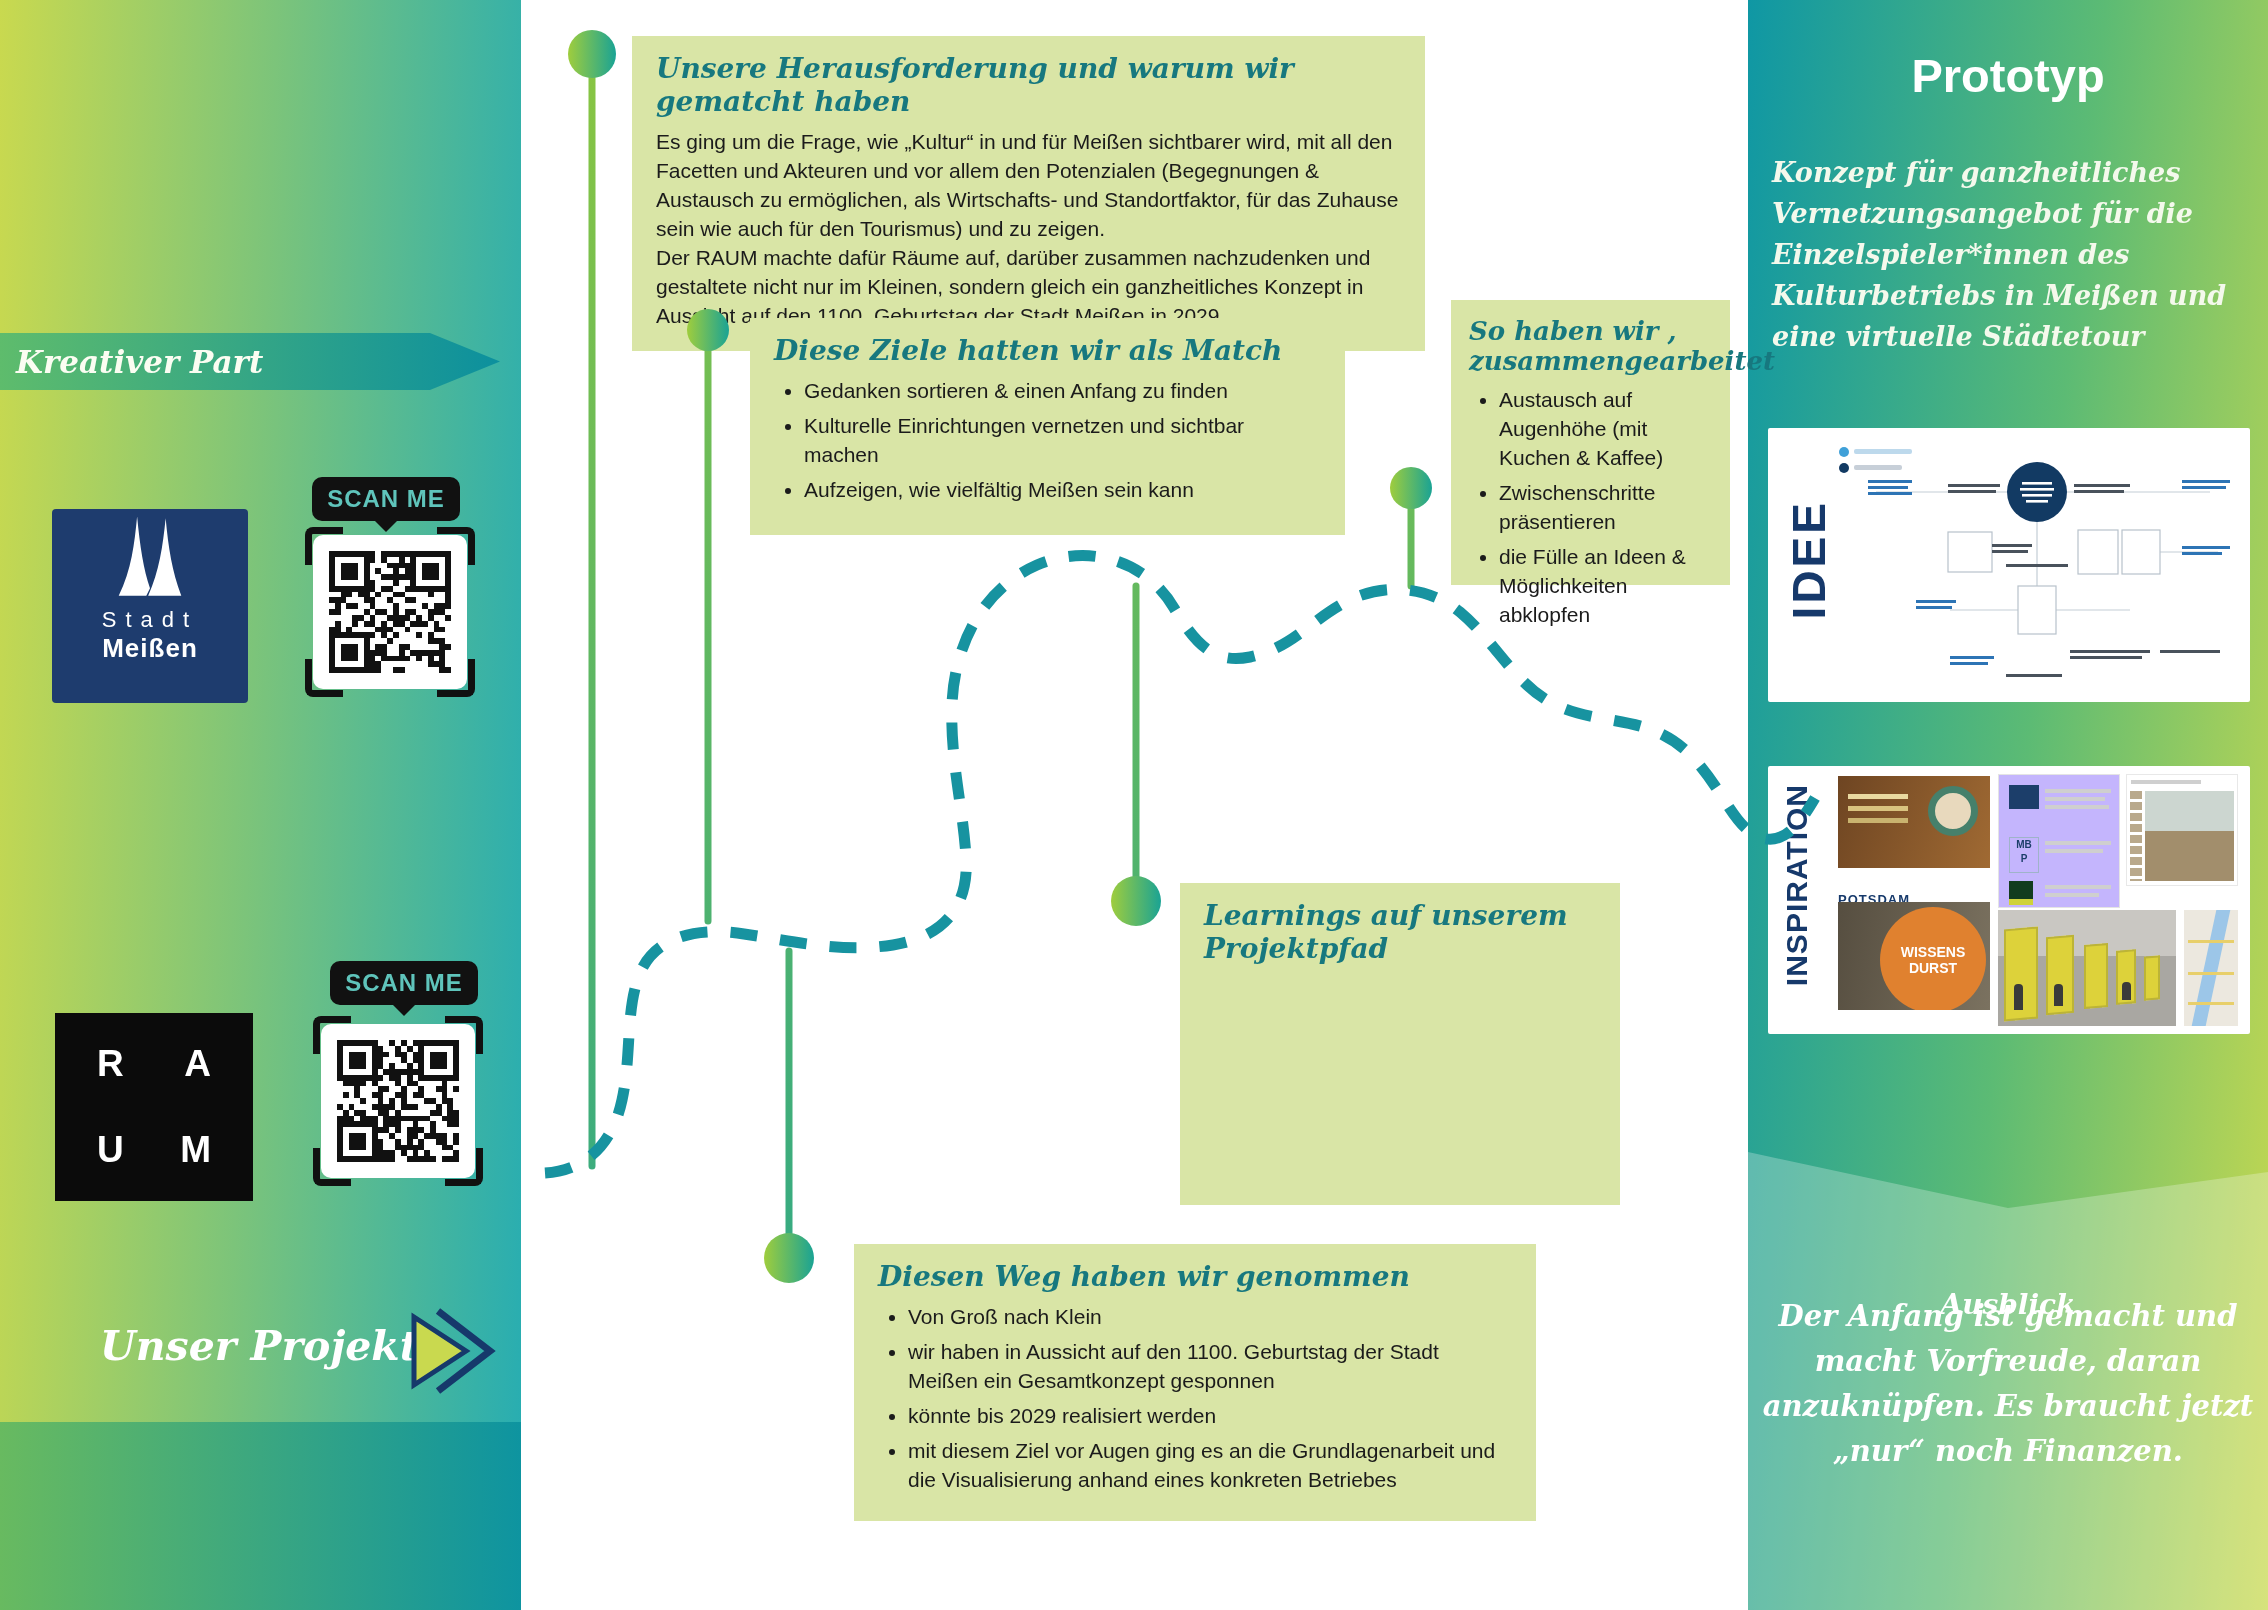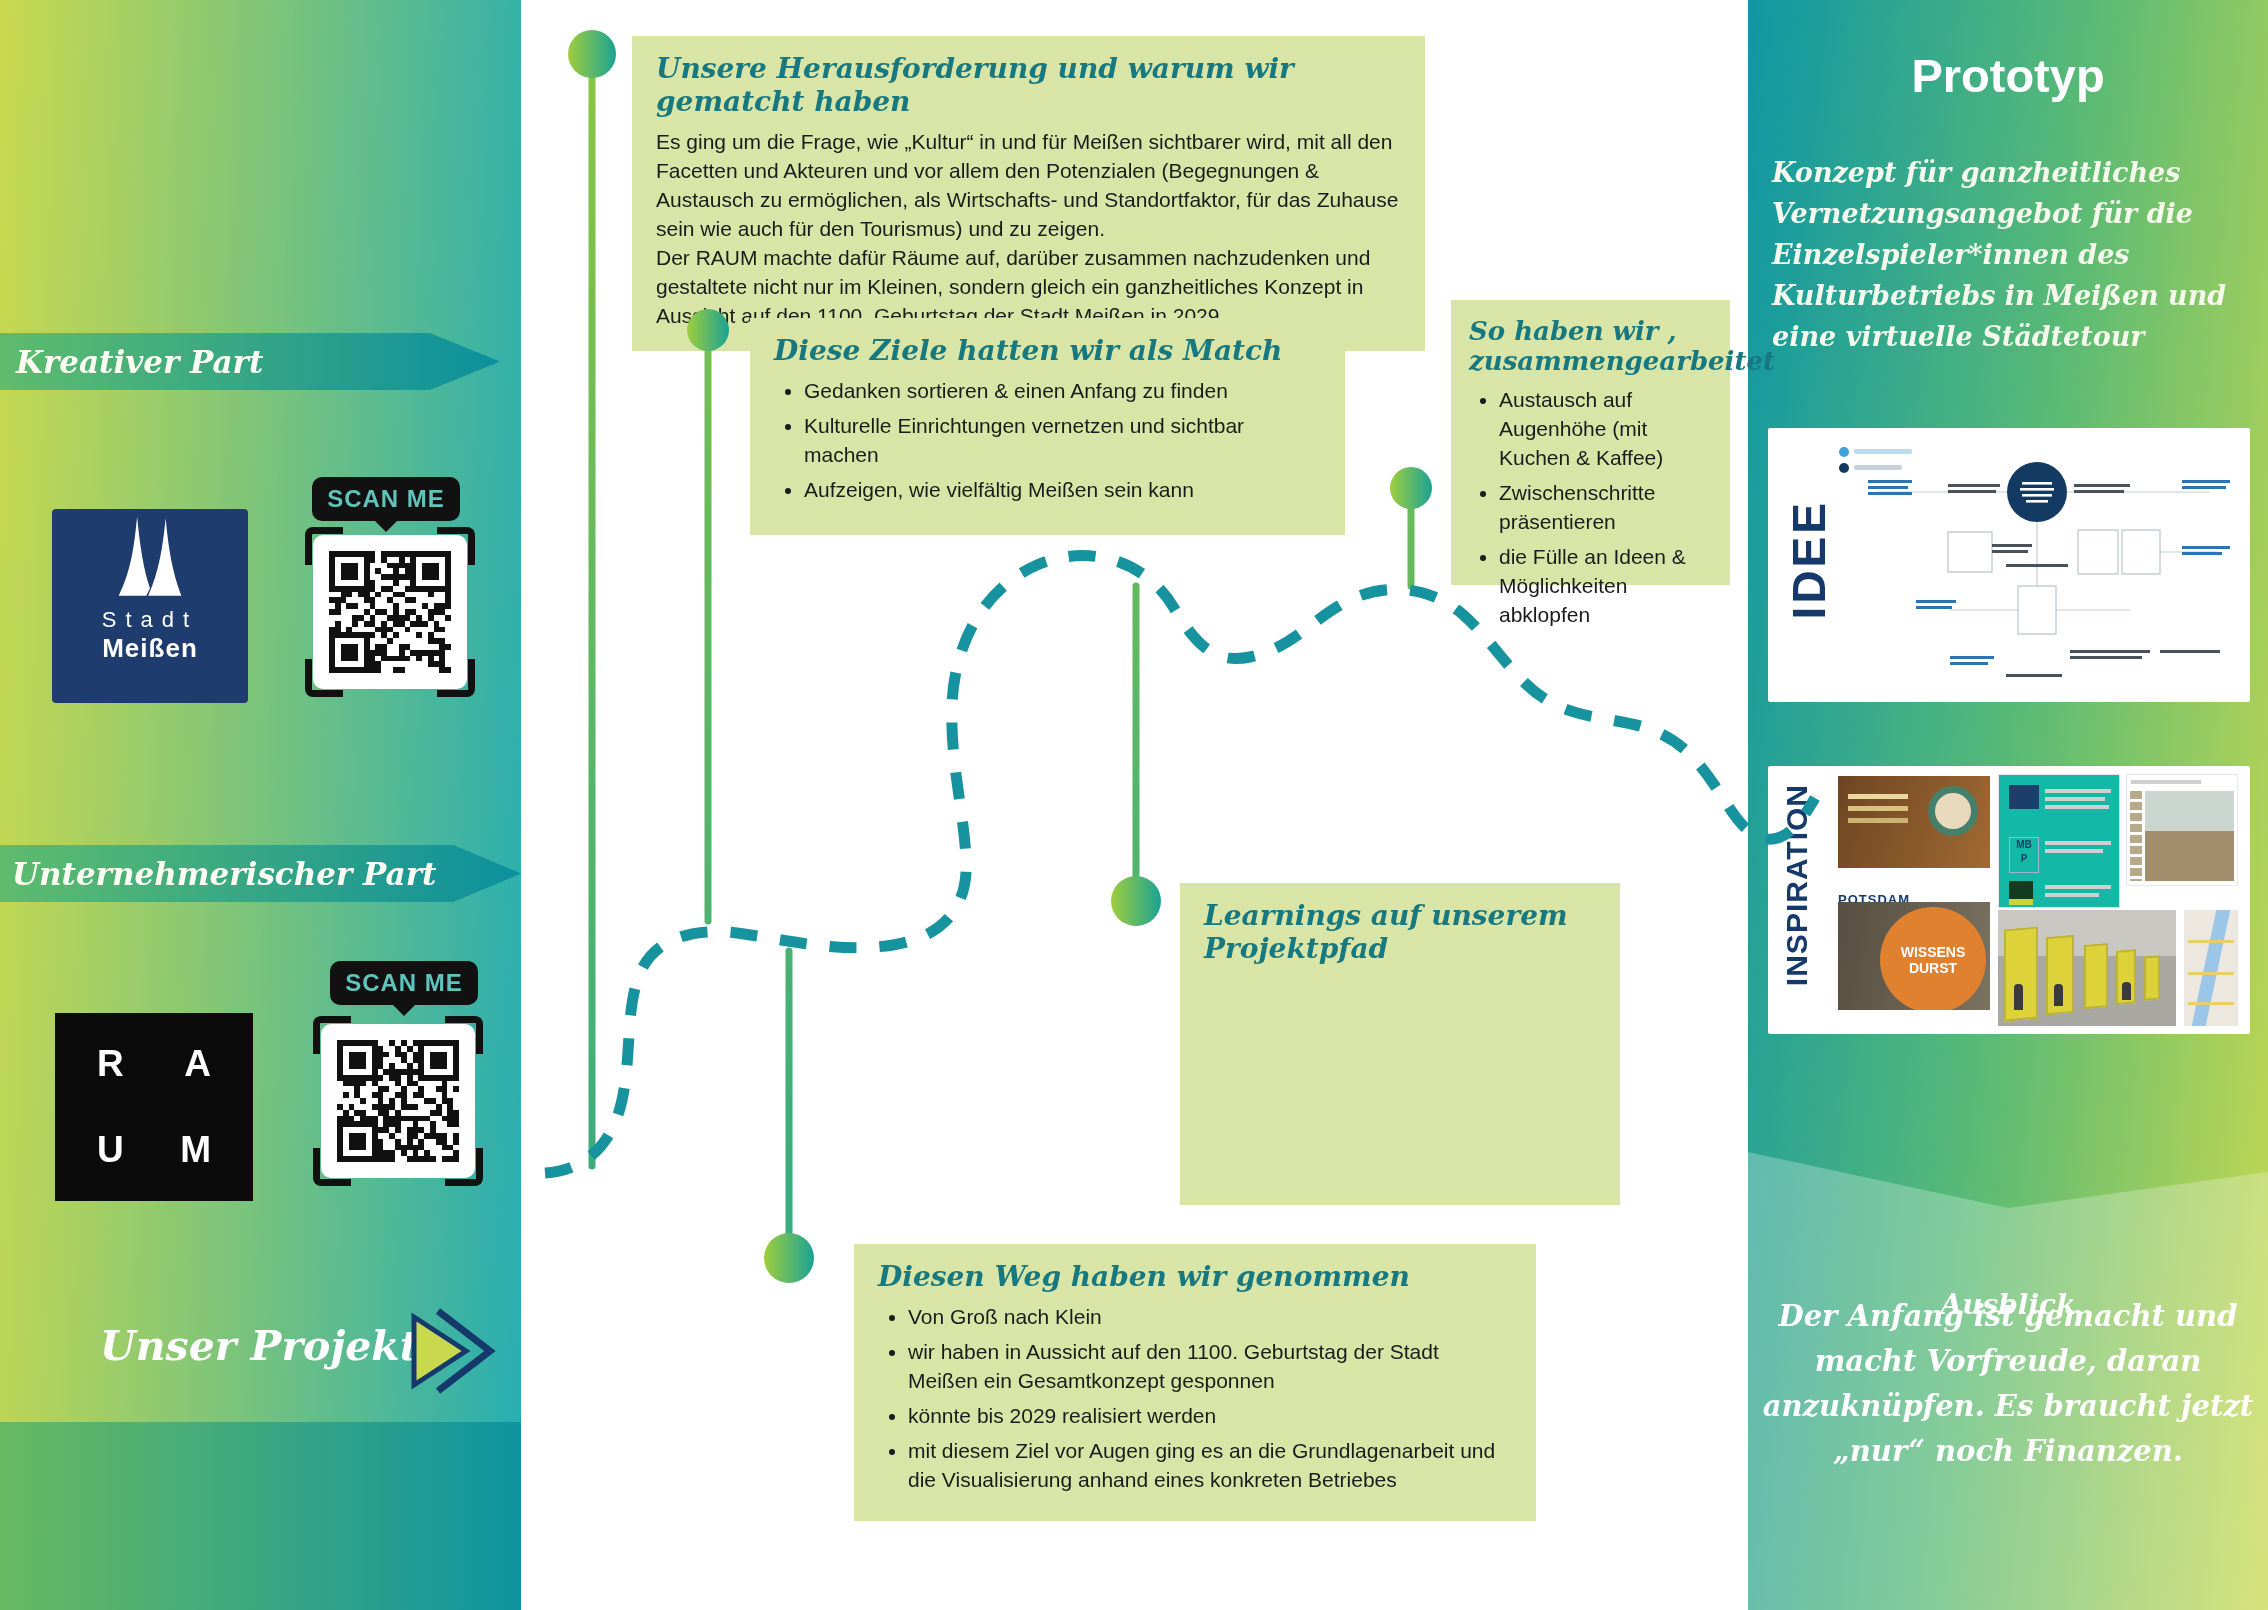--- a/index.html
+++ b/index.html
@@ -86,21 +86,21 @@
     color:#fff; line-height:1.55; }
 
   
   .flow-svg { position:absolute; left:62px; top:8px; width:412px; height:258px; }
   .collage { position:absolute; left:62px; top:8px; right:10px; bottom:8px; }
   .ph { position:absolute; overflow:hidden; }
   .ph-coffee { left:8px; top:2px; width:152px; height:92px; background:linear-gradient(110deg,#6e4522,#a06a33); }
   .coffee-cup { position:absolute; right:12px; top:10px; width:50px; height:50px; border-radius:50%;
     background:#e8d9bd; border:7px solid #46806b; }
   .coffee-txt { position:absolute; left:10px; top:18px; width:60px; height:5px; background:#e9d9a0; box-shadow:0 12px 0 #d9c37f, 0 24px 0 #c9b36f; }
-  .ph-web { left:168px; top:0; width:122px; height:134px; background:#14b8a6; border:1px solid #e4e4e4; }
+  .ph-web { left:168px; top:0; width:122px; height:134px; background:#c4b5fd; border:1px solid #e4e4e4; }
   .web-logo { position:absolute; left:10px; top:10px; width:30px; height:24px; background:#1c3e6a; }
   .tbar { position:absolute; height:4px; background:#cfcfcf; }
   .mbp { position:absolute; left:10px; top:62px; width:30px; height:36px; border:1px solid #9fb3c9;
     color:#1c3e6a; font-size:10px; font-weight:700; text-align:center; line-height:1.4; }
   .zone { position:absolute; left:10px; top:106px; width:24px; height:24px; background:#123c1e;
     box-shadow: inset 0 -6px 0 #cfd23a; }
   .ph-tour { left:296px; top:0; width:112px; height:112px; background:#fff; border:1px solid #e8e8e8; }
   .thumbs { position:absolute; left:3px; top:16px; width:12px; height:90px;
     background:repeating-linear-gradient(#b9a98c 0 8px, #fff 8px 11px); }
   .tour-main { position:absolute; left:18px; top:16px; right:3px; height:90px;
@@ -298,23 +298,20 @@
         <rect x="0" y="14" width="7" height="7" fill="#111"></rect>
         <rect x="1" y="15" width="5" height="5" fill="#fff"></rect>
         <rect x="2" y="16" width="3" height="3" fill="#111"></rect>
       </svg>
     <span class="c tl"></span>
     <span class="c tr"></span>
     <span class="c bl"></span>
     <span class="c br"></span>
   </div>
 
-  <div class="banner business serif-it">
-    <span>Unternehmerischer Part</span>
-  </div>
 
   <div class="raum-logo">
     <span>R</span>
     <span>A</span>
     <span>U</span>
     <span>M</span>
   </div>
 
   <div class="scan-badge" id="scan2">
     <span>SCAN ME</span>

